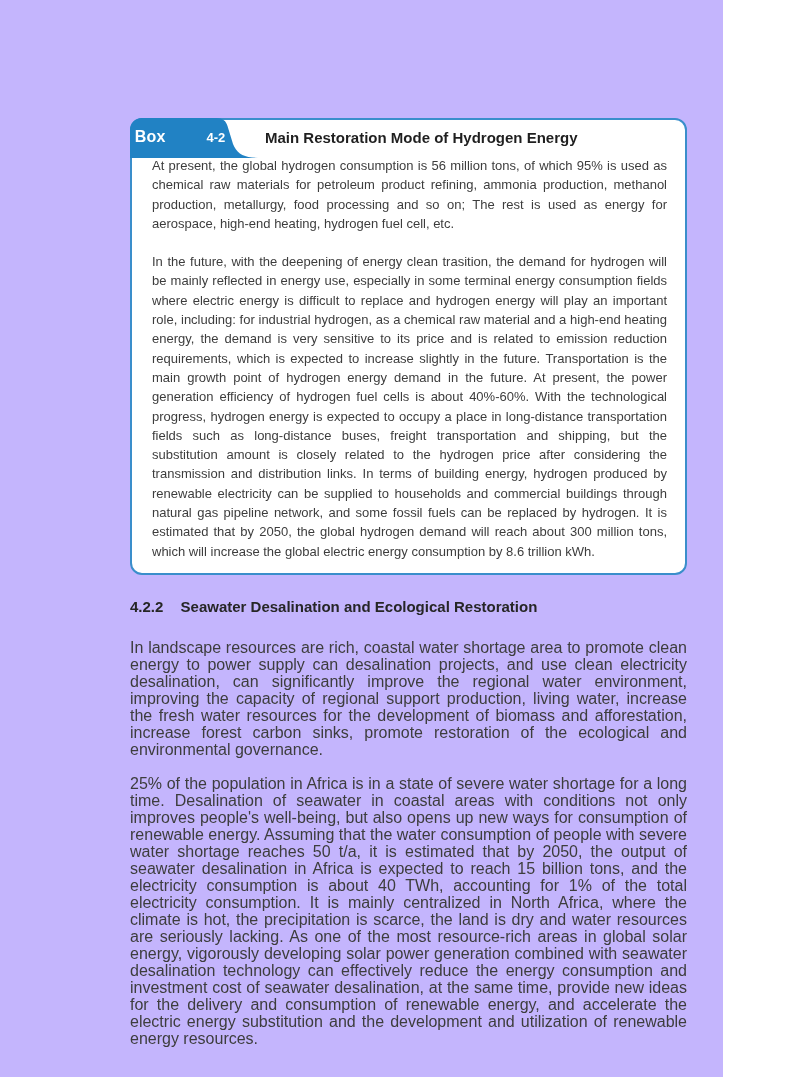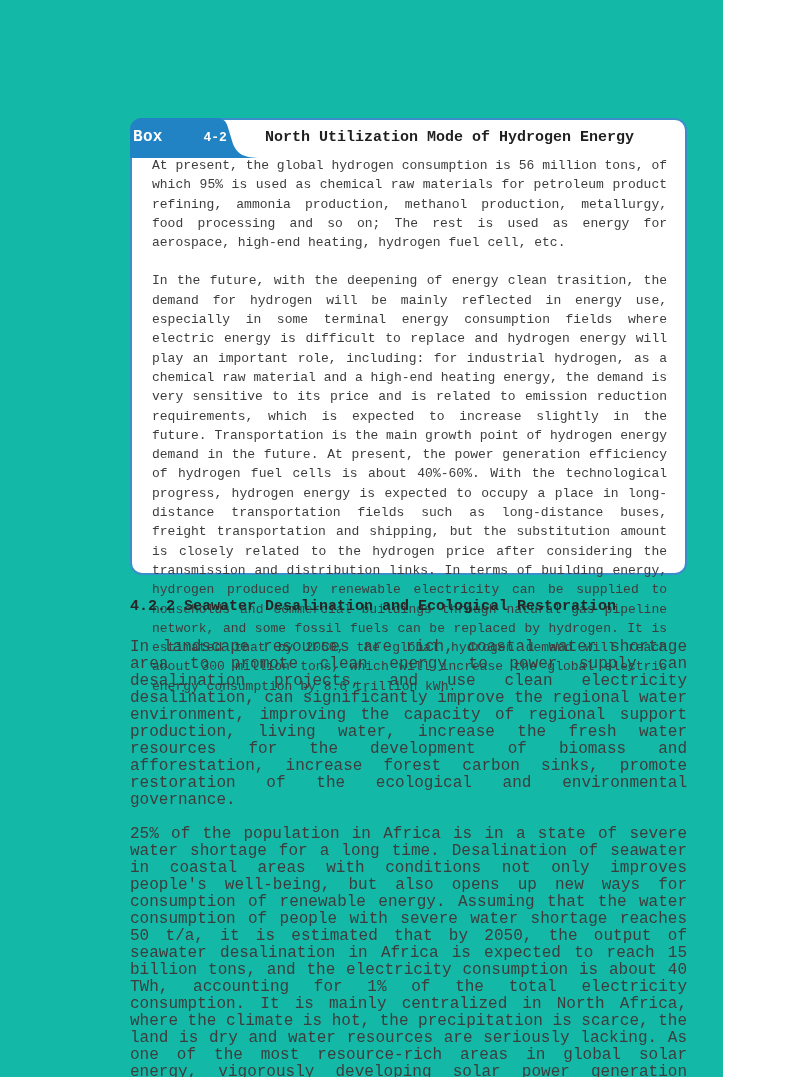--- a/index.html
+++ b/index.html
@@ -1,21 +1,21 @@
 <!DOCTYPE html>
 <html><head>
 <meta charset="utf-8">
 <style>
   html, body { margin: 0; padding: 0; background: #ffffff; }
   .page {
     position: relative;
     width: 723px;
     height: 1077px;
-    background: #14b8a6;
-    font-family: Liberation Mono, monospace;
+    background: #c4b5fd;
+    font-family: Liberation Sans, sans-serif;
     color: #3d3d3d;
     overflow: hidden;
   }
 
   
   .callout-box {
     position: absolute;
     left: 130px;
     top: 118px;
     width: 557px;
@@ -73,21 +73,21 @@
     left: 130px;
     top: 598px;
     width: 557px;
   }
   .section-heading {
     margin: 0 0 24px 0;
     font-size: 15px;
     font-weight: bold;
     color: #262626;
   }
-  .section-heading .sec-num { margin-right: 0; }
+  .section-heading .sec-num { margin-right: 13px; }
   .content .body-para {
     margin: 0 0 17px 0;
     font-size: 16px;
     line-height: 17px;
     text-align: justify;
     color: #3d3d3d;
   }
 
   
   .page-number {
@@ -108,21 +108,21 @@
     <div class="box-tab">
       <svg viewBox="0 0 128 40" aria-hidden="true">
         <path d="M12 0 H86 C93 0 96 3 97.5 8 L103 26 C106 34 112 38.5 122 39.5 L128 40 H0 V12 C0 5 5 0 12 0 Z" fill="#2182c4"></path>
       </svg>
       <div class="box-tab-label">
         <span class="tab-word">Box</span>
         <span class="tab-num">4-2</span>
       </div>
     </div>
 
-    <h2 class="box-title">North Utilization Mode of Hydrogen Energy</h2>
+    <h2 class="box-title">Main Restoration Mode of Hydrogen Energy</h2>
 
     <div class="box-body">
       <p>At present, the global hydrogen consumption is 56 million tons, of which 95% is used as chemical raw materials for petroleum product refining, ammonia production, methanol production, metallurgy, food processing and so on; The rest is used as energy for aerospace, high-end heating, hydrogen fuel cell, etc.</p>
       <p>In the future, with the deepening of energy clean trasition, the demand for hydrogen will be mainly reflected in energy use, especially in some terminal energy consumption fields where electric energy is difficult to replace and hydrogen energy will play an important role, including: for industrial hydrogen, as a chemical raw material and a high-end heating energy, the demand is very sensitive to its price and is related to emission reduction requirements, which is expected to increase slightly in the future. Transportation is the main growth point of hydrogen energy demand in the future. At present, the power generation efficiency of hydrogen fuel cells is about 40%-60%. With the technological progress, hydrogen energy is expected to occupy a place in long-distance transportation fields such as long-distance buses, freight transportation and shipping, but the substitution amount is closely related to the hydrogen price after considering the transmission and distribution links. In terms of building energy, hydrogen produced by renewable electricity can be supplied to households and commercial buildings through natural gas pipeline network, and some fossil fuels can be replaced by hydrogen. It is estimated that by 2050, the global hydrogen demand will reach about 300 million tons, which will increase the global electric energy consumption by 8.6 trillion kWh.</p>
     </div>
 
   </section>
 
   <section class="content">
     <h3 class="section-heading">

